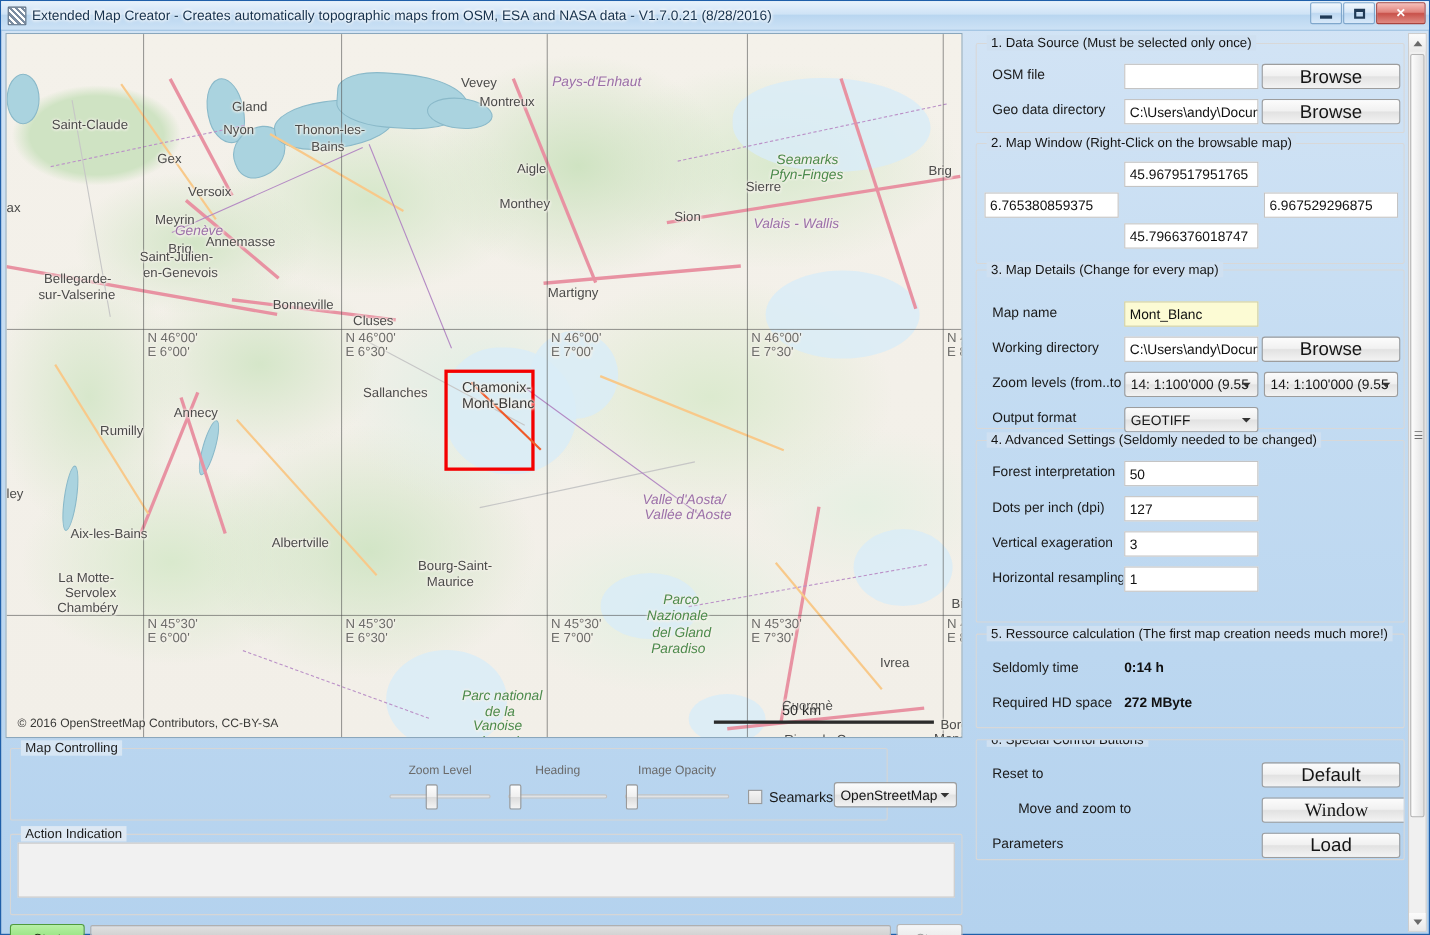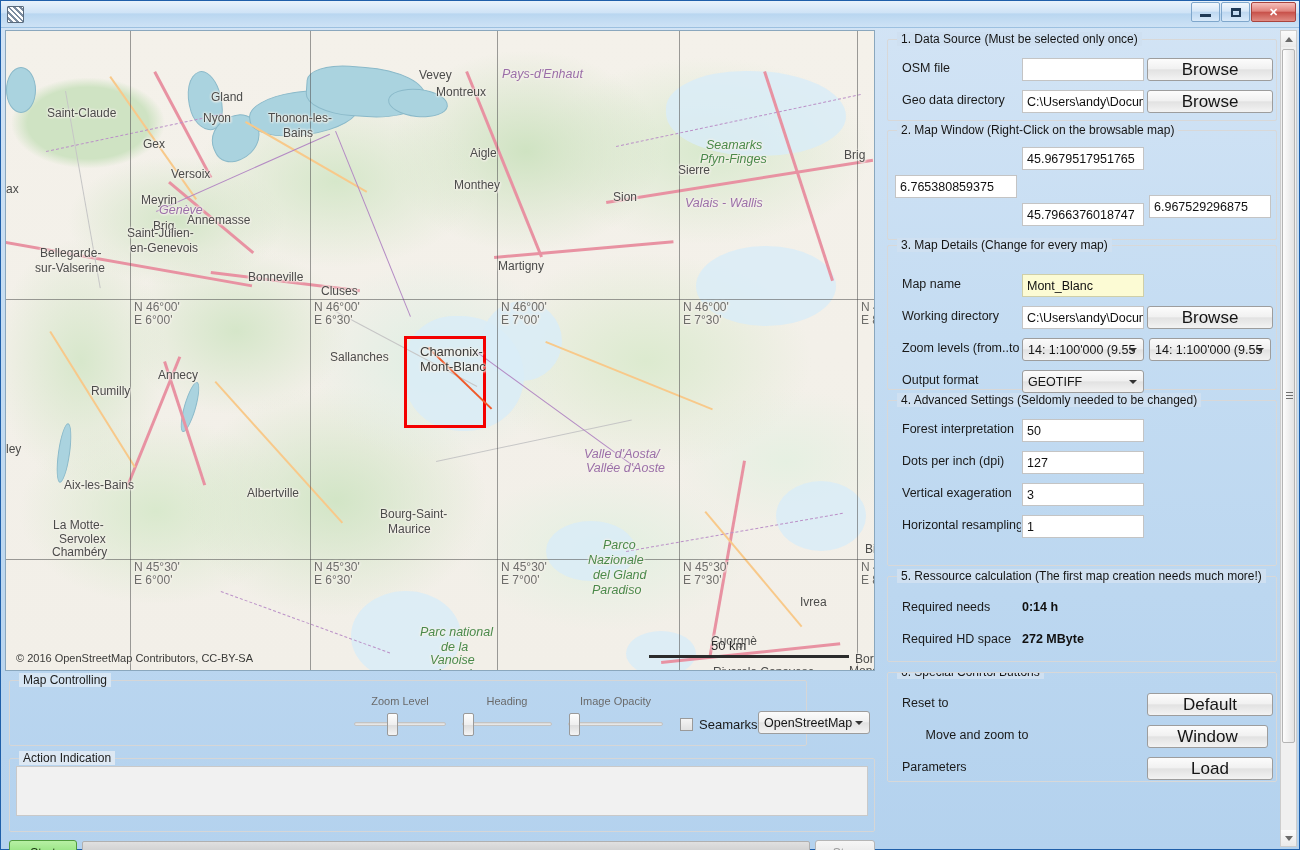--- a/index.html
+++ b/index.html
@@ -374,20 +374,21 @@
     background: repeating-linear-gradient(180deg,#6f6f6f 0 1px, transparent 1px 3px);
   }
 </style>
 </head>
 <body>
 
 <div id="app-window">
 
   <div id="titlebar">
     <div id="titlebar-icon"></div>
+    <div id="title-text">Extended Map Creator - Creates automatically topographic maps from OSM, ESA and NASA data - V1.7.0.21 (8/28/2016)</div>
     <div id="win-buttons">
       <div class="winbtn">
           <span class="glyph-min"></span>
         </div>
       <div class="winbtn">
           <span class="glyph-max"></span>
         </div>
       <div class="winbtn close">✕</div>
     </div>
   </div>
@@ -632,21 +633,21 @@
           <div class="btn" style="left:259px;top:18px;width:126px;">Browse</div>
           <div class="row-label" style="left:14px;top:53px;width:120px;">Geo data directory</div>
           <div class="tbox" style="left:134px;top:50px;width:122px;">C:\Users\andy\Docum</div>
           <div class="btn" style="left:259px;top:50px;width:126px;">Browse</div>
         </div>
 
         <div class="rgroup" style="top:100px;height:110px;">
           <div class="gb-title">2. Map Window (Right-Click on the browsable map)</div>
           <div class="tbox" style="left:134px;top:16px;width:122px;">45.9679517951765</div>
           <div class="tbox" style="left:7px;top:44px;width:122px;">6.765380859375</div>
-          <div class="tbox" style="left:261px;top:44px;width:122px;margin-top:20px;">6.967529296875</div>
+          <div class="tbox" style="left:261px;top:44px;width:122px;">6.967529296875</div>
           <div class="tbox" style="left:134px;top:72px;width:122px;">45.7966376018747</div>
         </div>
 
         <div class="rgroup" style="top:215px;height:145px;">
           <div class="gb-title">3. Map Details (Change for every map)</div>
           <div class="row-label" style="left:14px;top:31px;width:120px;">Map name</div>
           <div class="tbox highlight" style="left:134px;top:28px;width:122px;">Mont_Blanc</div>
           <div class="row-label" style="left:14px;top:63px;width:120px;">Working directory</div>
           <div class="tbox" style="left:134px;top:60px;width:122px;">C:\Users\andy\Docum</div>
           <div class="btn" style="left:259px;top:60px;width:126px;">Browse</div>
@@ -673,32 +674,32 @@
           <div class="row-label" style="left:14px;top:53px;width:120px;">Dots per inch (dpi)</div>
           <div class="tbox" style="left:134px;top:50px;width:122px;">127</div>
           <div class="row-label" style="left:14px;top:85px;width:120px;">Vertical exageration</div>
           <div class="tbox" style="left:134px;top:82px;width:122px;">3</div>
           <div class="row-label" style="left:14px;top:117px;width:119px;">Horizontal resampling</div>
           <div class="tbox" style="left:134px;top:114px;width:122px;">1</div>
         </div>
 
         <div class="rgroup" style="top:546px;height:86px;">
           <div class="gb-title">5. Ressource calculation (The first map creation needs much more!)</div>
-          <div class="row-label" style="left:14px;top:23px;width:120px;">Required needs</div>
+          <div class="row-label" style="left:14px;top:23px;width:120px;">Seldomly time</div>
           <div class="vtext" style="left:134px;top:23px;">0:14 h</div>
           <div class="row-label" style="left:14px;top:55px;width:120px;">Required HD space</div>
           <div class="vtext" style="left:134px;top:55px;">272 MByte</div>
         </div>
 
         <div class="rgroup" style="top:642px;height:110px;overflow:hidden;">
           <div class="gb-title">6. Special Conrtol Buttons</div>
           <div class="row-label" style="left:14px;top:23px;width:150px;">Reset to</div>
           <div class="btn" style="left:259px;top:20px;width:126px;">Default</div>
           <div class="row-label" style="left:14px;top:55px;width:150px;text-align:center;">Move and zoom to</div>
-          <div class="btn" style="left:259px;top:52px;width:121px;">Window</div>
+          <div class="btn" style="left:259px;top:52px;width:136px;font-family:Liberation Serif, serif;">Window</div>
           <div class="row-label" style="left:14px;top:87px;width:150px;">Parameters</div>
           <div class="btn" style="left:259px;top:84px;width:126px;">Load</div>
         </div>
       </div>
 
       <div id="vscroll">
         <div class="sb-arrow up">
             <span class="tri-up"></span>
           </div>
         <div id="sb-thumb">

